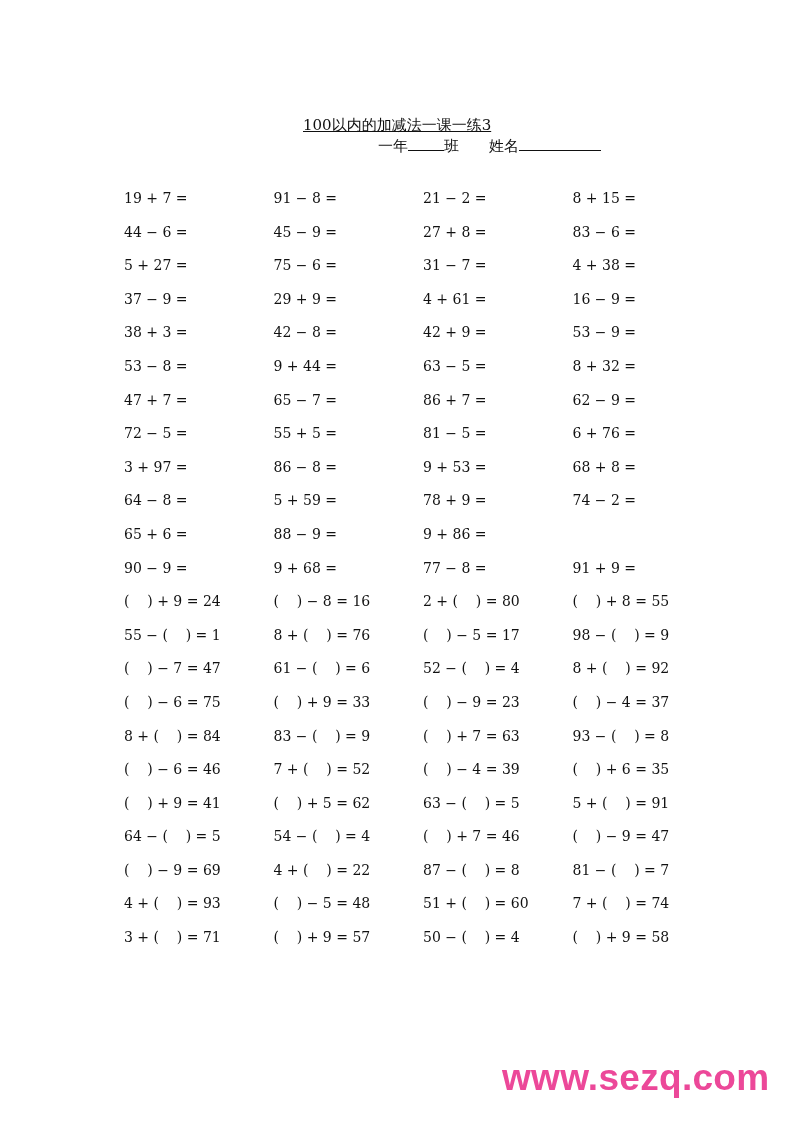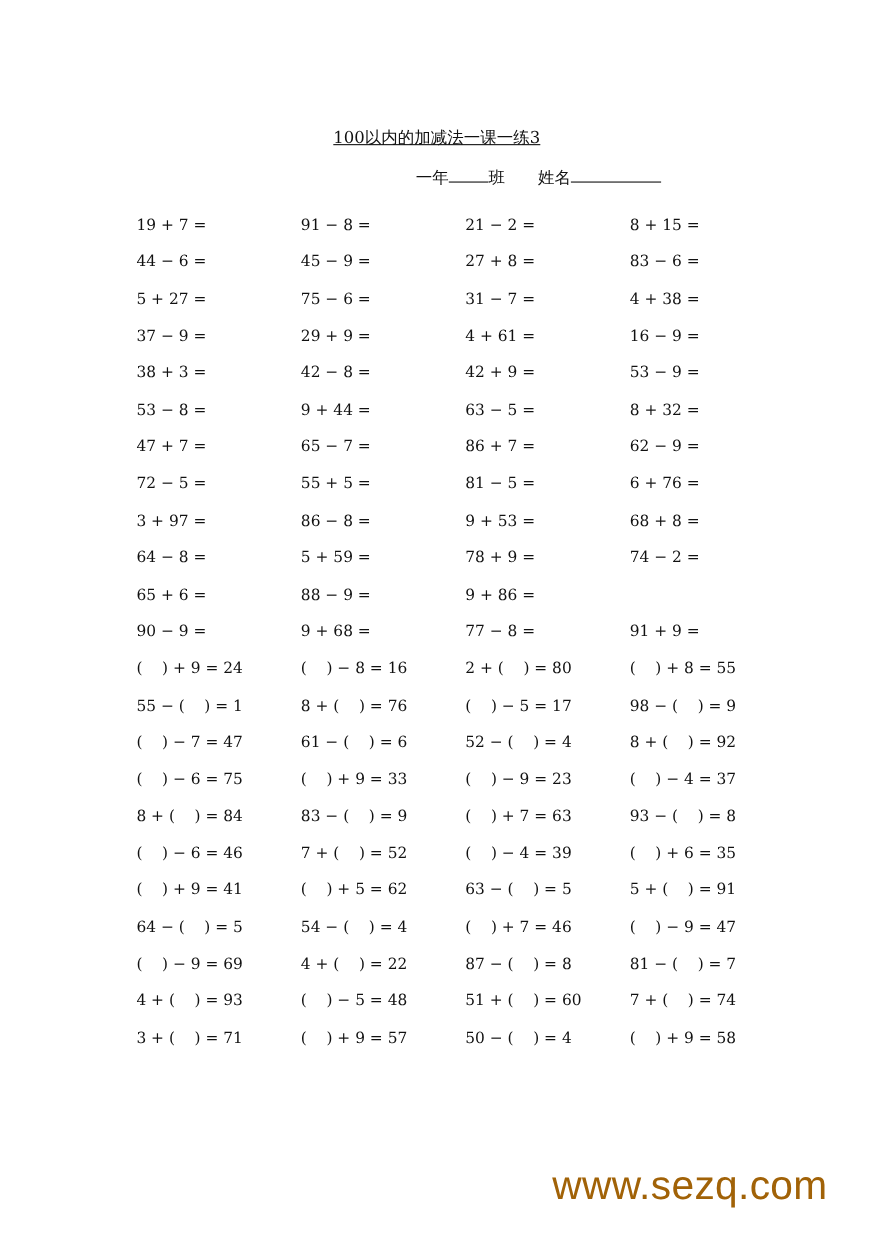--- a/index.html
+++ b/index.html
@@ -1,28 +1,28 @@
 <!DOCTYPE html>
 <html><head>
 <meta charset="utf-8">
 <style>
   html, body { margin: 0; padding: 0; background: #ffffff; }
   body { width: 800px; height: 1131px; position: relative; overflow: hidden;
          font-family: "DejaVu Serif", "Liberation Serif", serif; color: #111; }
   .title { position: absolute; left: 303px; top: 116px; font-size: 15px; letter-spacing: 0; text-decoration: underline; }
-  .subtitle { position: absolute; left: 378px; top: 151px; font-size: 15px; }
+  .subtitle { position: absolute; left: 378px; top: 136px; font-size: 15px; }
   .subtitle .blank { display: inline-block; border-bottom: 1px solid #111; vertical-align: baseline; height: 14px; }
   .subtitle .b1 { width: 36px; }
   .subtitle .b2 { width: 82px; }
   .subtitle .gap { display: inline-block; width: 30px; }
   .grid { position: absolute; left: 124px; top: 188px; }
-  .row { height: 33.6px; display: flex; align-items: center; }
+  .row { height: 33.6px; display: flex; }
   .cell { width: 149.5px; font-size: 14px; line-height: 20px; white-space: pre; }
   .watermark { position: absolute; left: 502px; top: 1057px; font-family: "Liberation Sans", sans-serif;
-               font-size: 37px; color: #a16207; letter-spacing: 0.3px; }
+               font-size: 37px; color: #ec4899; letter-spacing: 0.3px; font-weight: bold; }
 </style>
 </head>
 <body>
 
 <div class="title">100以内的加减法一课一练3</div>
 <div class="subtitle">
   <span>一年</span><span class="blank b1"></span><span>班</span><span class="gap"></span><span>姓名</span><span class="blank b2"></span>
 </div>
 
 <div class="grid" id="grid">

